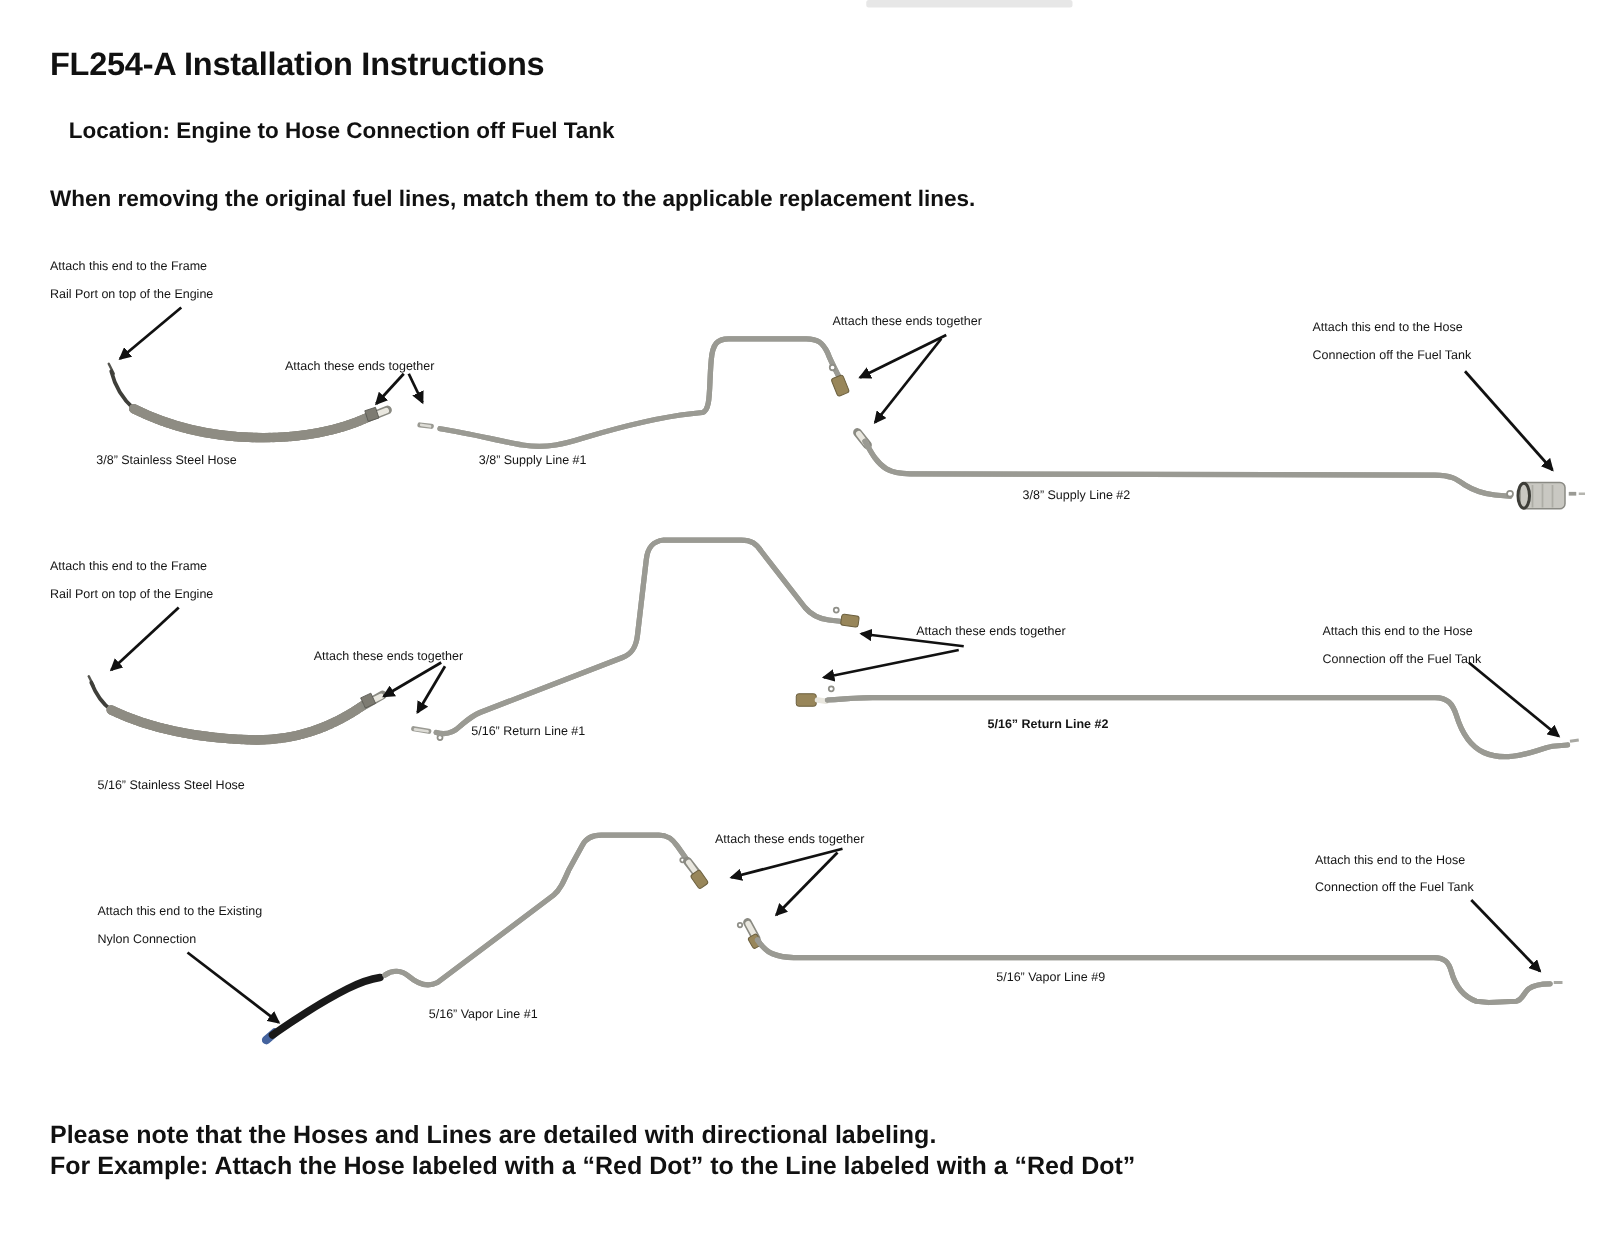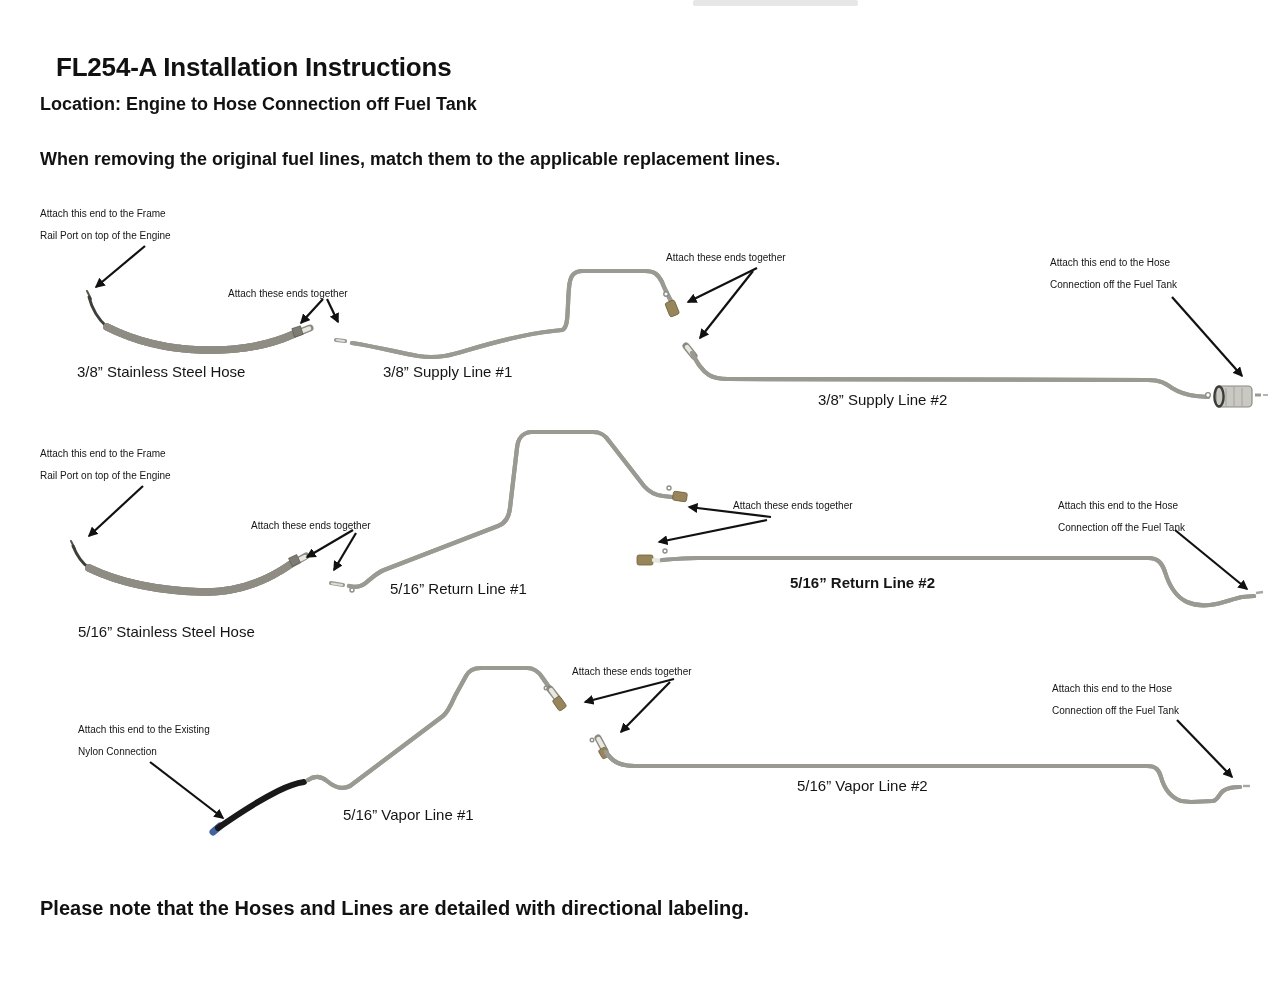--- a/index.html
+++ b/index.html
@@ -9,38 +9,38 @@
     background:#ffffff;
     overflow:hidden;
     font-family:"Liberation Sans",sans-serif;
     color:#1a1a1a;
   }
   .artifact{
     position:absolute;left:693px;top:0;width:165px;height:6px;
     background:#e7e7e7;border-radius:2px;
   }
   .title{
-    position:absolute;left:40px;top:36px;margin:16px;
+    position:absolute;left:40px;top:36px;margin:0;
     font-size:26px;font-weight:bold;color:#111;
     letter-spacing:-0.2px;white-space:nowrap;
   }
   .subhead{
     position:absolute;left:40px;
     font-size:18px;font-weight:bold;color:#111;white-space:nowrap;
   }
-  .subhead.loc{top:94px;}
+  .subhead.loc{top:94px;margin-left:15px;}
   .subhead.inst{top:149px;text-align:center;}
   .ann{
     position:absolute;
     font-size:10px;line-height:22px;color:#151515;
     white-space:nowrap;
   }
   .plabel{
     position:absolute;
-    font-size:15px;color:#151515;white-space:nowrap;
+    font-size:10px;color:#151515;white-space:nowrap;
   }
   .footer-note{
     position:absolute;left:40px;
     font-size:20px;font-weight:bold;color:#111;white-space:nowrap;
   }
   .fn1{top:897px;}
   .fn2{top:922px;}
   svg.diagram{position:absolute;left:0;top:0;}
   
   .tube-under{fill:none;stroke:#9a9a93;stroke-width:4.2;stroke-linecap:round;stroke-linejoin:round;}
@@ -204,30 +204,31 @@
     <div>Attach this end to the Frame</div>
     <div>Rail Port on top of the Engine</div>
   </div>
   <div class="ann" style="left:251px;top:515px;">Attach these ends together</div>
   <div class="ann" style="left:733px;top:495px;">Attach these ends together</div>
   <div class="ann" style="left:1058px;top:495px;">
     <div>Attach this end to the Hose</div>
     <div>Connection off the Fuel Tank</div>
   </div>
   <div class="plabel" style="left:78px;top:623px;">5/16” Stainless Steel Hose</div>
-  <div class="plabel" style="left:390px;top:580px;">5/16” Return Line #1</div>
+  <div class="plabel" style="left:377px;top:580px;">5/16” Return Line #1</div>
   <div class="plabel" style="left:790px;top:574px;font-weight:bold;">5/16” Return Line #2</div>
 
   <div class="ann" style="left:78px;top:719px;">
     <div>Attach this end to the Existing</div>
     <div>Nylon Connection</div>
   </div>
   <div class="ann" style="left:572px;top:661px;">Attach these ends together</div>
   <div class="ann" style="left:1052px;top:678px;">
     <div>Attach this end to the Hose</div>
     <div>Connection off the Fuel Tank</div>
   </div>
   <div class="plabel" style="left:343px;top:806px;">5/16” Vapor Line #1</div>
-  <div class="plabel" style="left:797px;top:777px;">5/16” Vapor Line #2</div>
+  <div class="plabel" style="left:797px;top:777px;">5/16” Vapor Line #9</div>
 
   <div class="footer-note fn1">Please note that the Hoses and Lines are detailed with directional labeling.</div>
+  <div class="footer-note fn2">For Example: Attach the Hose labeled with a “Red Dot” to the Line labeled with a “Red Dot”</div>
 
 </div>
 
 </body></html>

